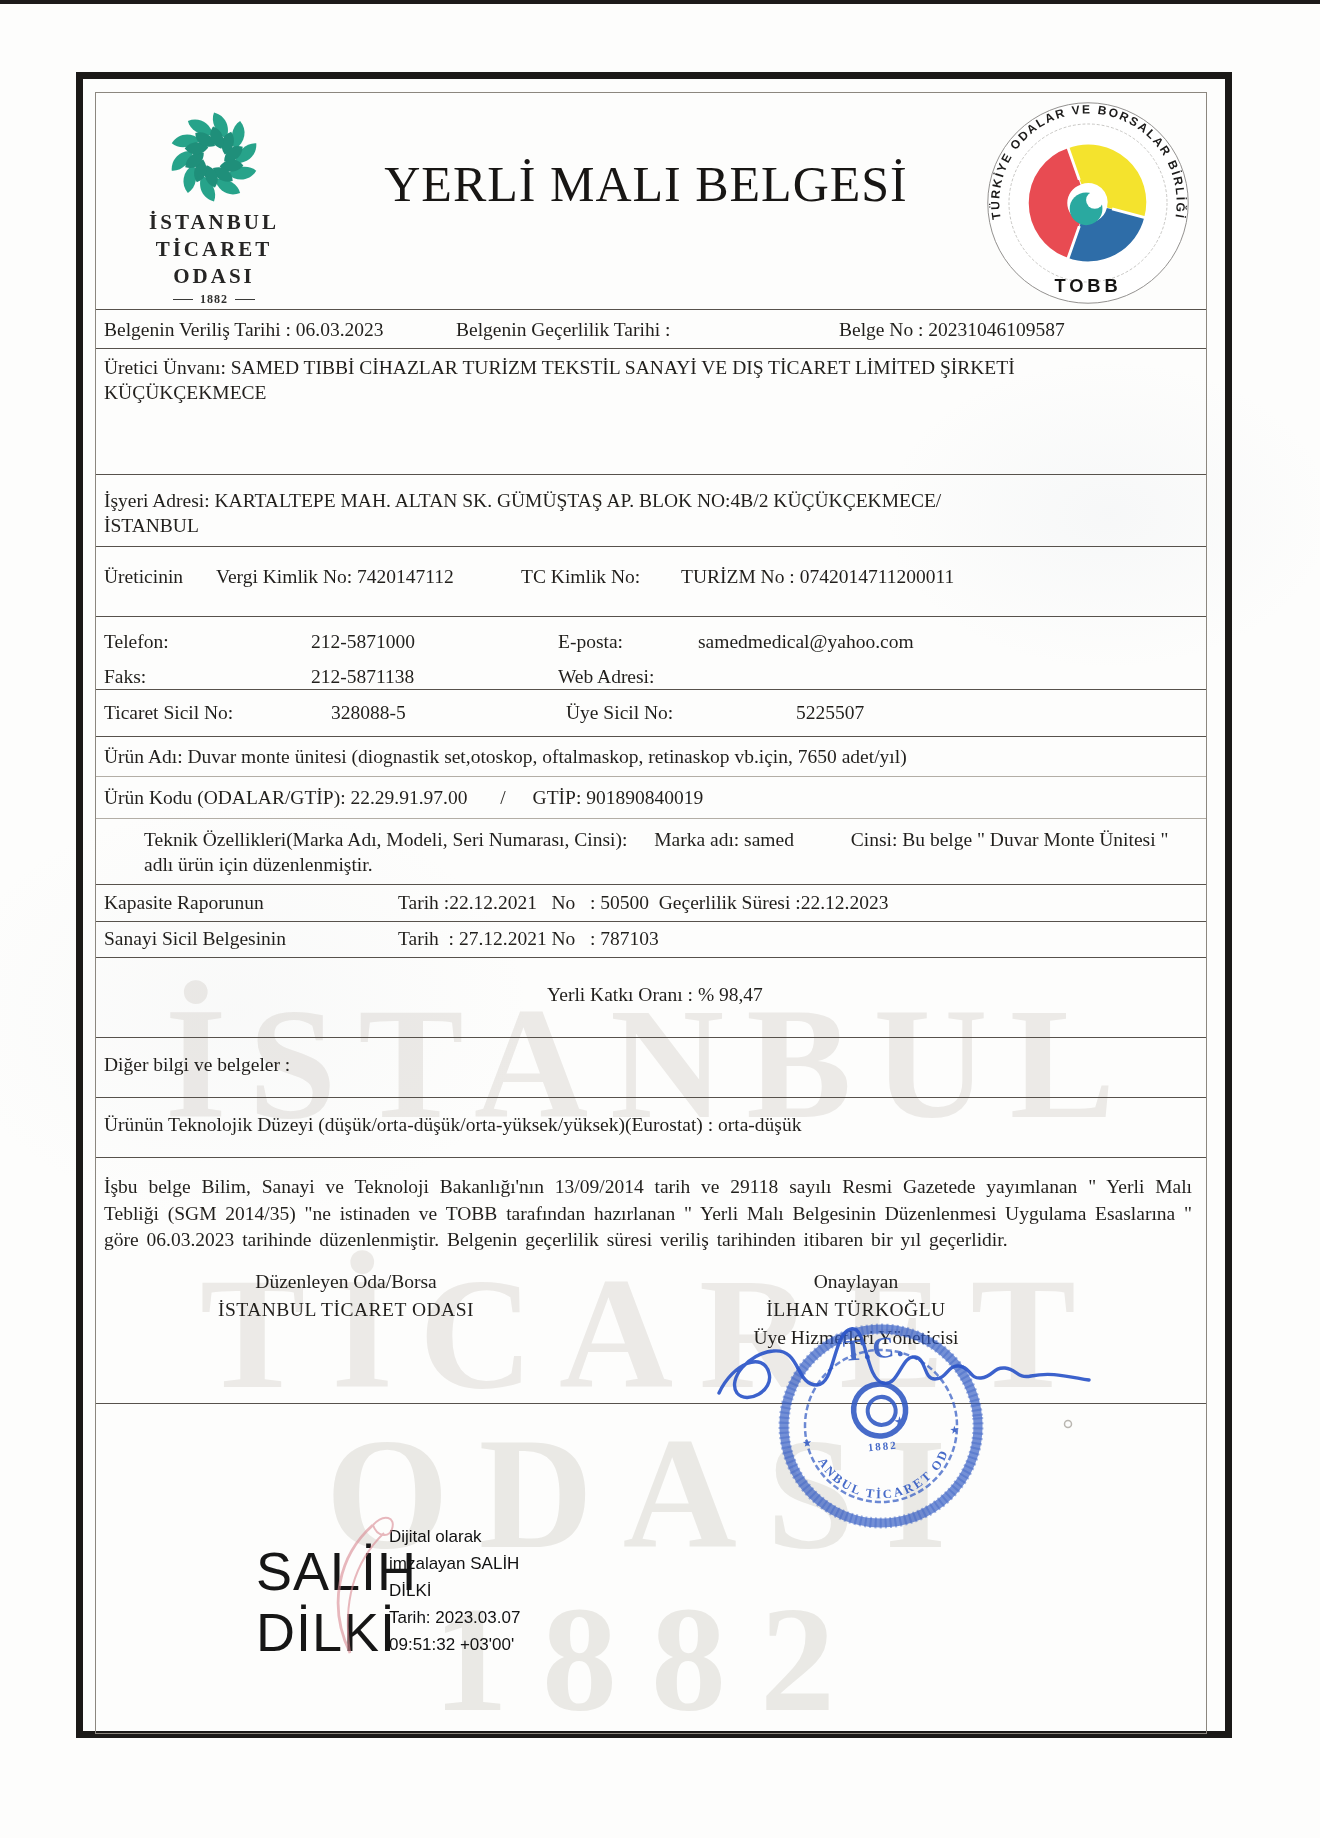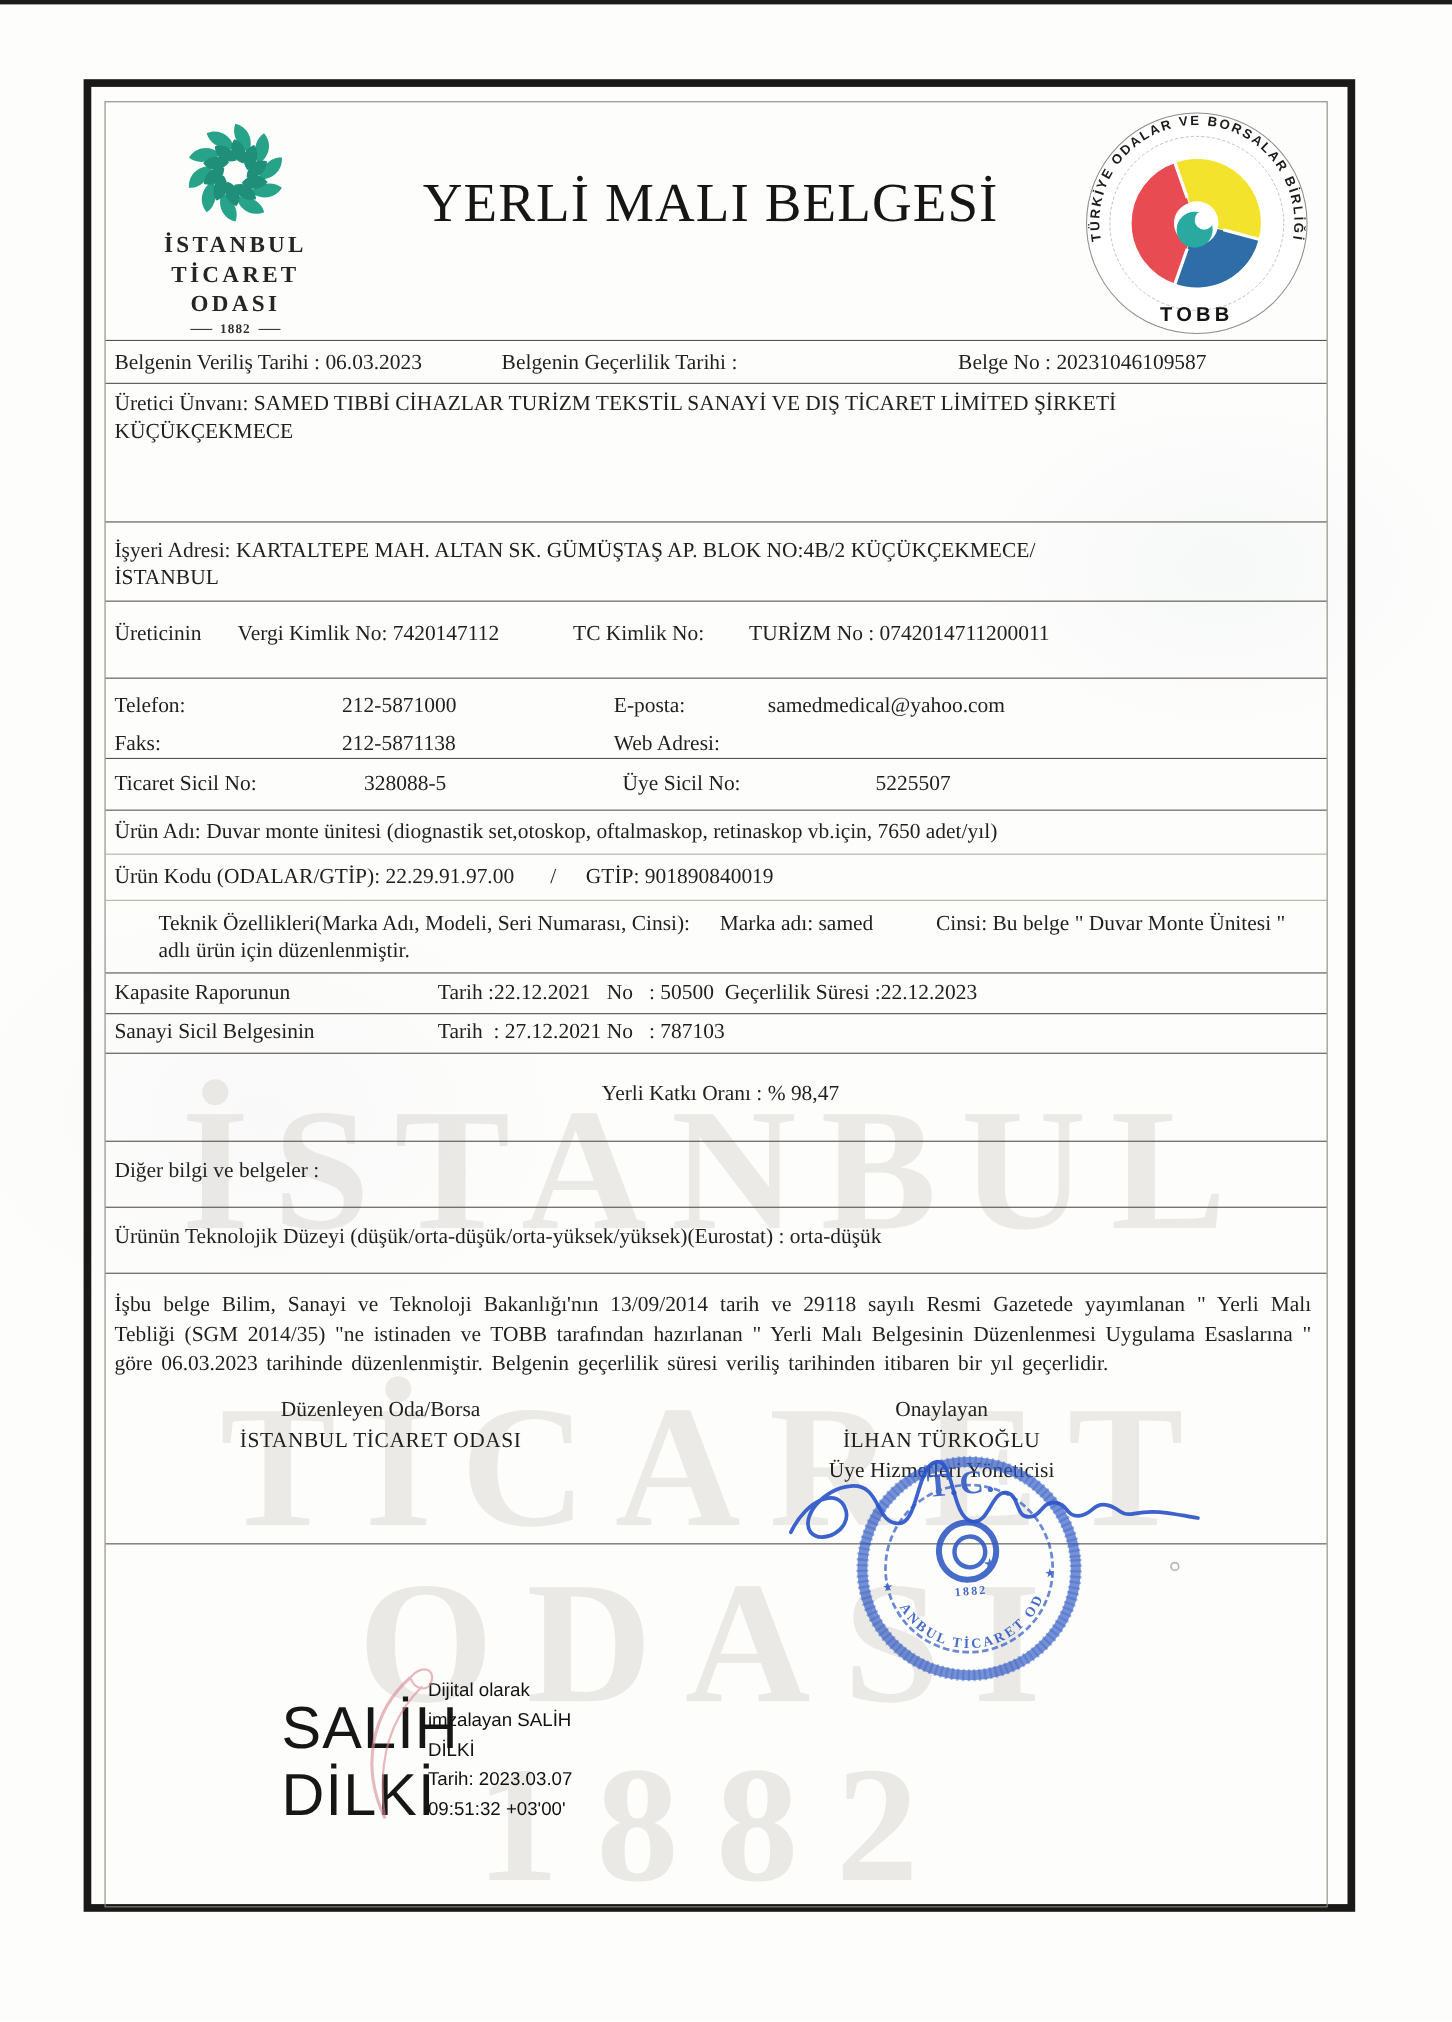--- a/index.html
+++ b/index.html
@@ -128,21 +128,21 @@
         </text>
         <text x="0" y="92" text-anchor="middle" font-family="Liberation Sans, DejaVu Sans, sans-serif" font-size="19" font-weight="bold" letter-spacing="4" fill="#151413">TOBB</text>
       </svg>
     </div>
 
     <div class="doc-table">
 
       <div class="row" style="height:39px;">
         <span class="abs" style="left:8px;top:7px;"><span>Belgenin Veriliş Tarihi :</span> <span>06.03.2023</span></span>
         <span class="abs" style="left:360px;top:7px;">Belgenin Geçerlilik Tarihi :</span>
-        <span class="abs" style="left:743px;top:7px;margin-left:32px;"><span>Belge No :</span> <span>20231046109587</span></span>
+        <span class="abs" style="left:743px;top:7px;"><span>Belge No :</span> <span>20231046109587</span></span>
       </div>
 
       <div class="row" style="height:126px;padding:6px 40px 0 8px;">
         <span class="lbl">Üretici Ünvanı:</span>
         <span>SAMED TIBBİ CİHAZLAR TURİZM TEKSTİL SANAYİ VE DIŞ TİCARET LİMİTED ŞİRKETİ KÜÇÜKÇEKMECE</span>
       </div>
 
       <div class="row" style="height:72px;padding:13px 260px 0 8px;">
         <span class="lbl">İşyeri Adresi:</span>
         <span>KARTALTEPE MAH. ALTAN SK. GÜMÜŞTAŞ AP. BLOK NO:4B/2 KÜÇÜKÇEKMECE/İSTANBUL</span>

